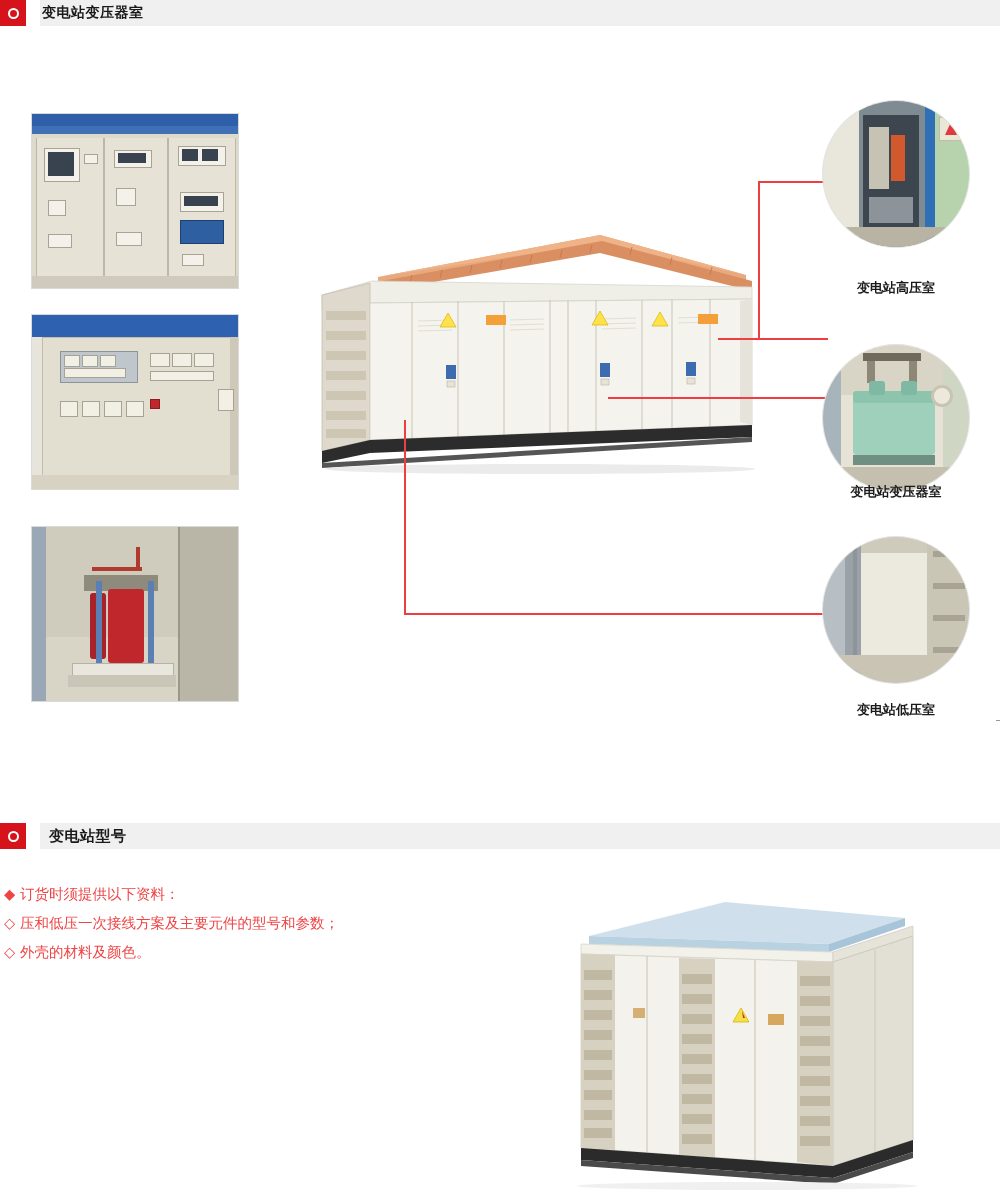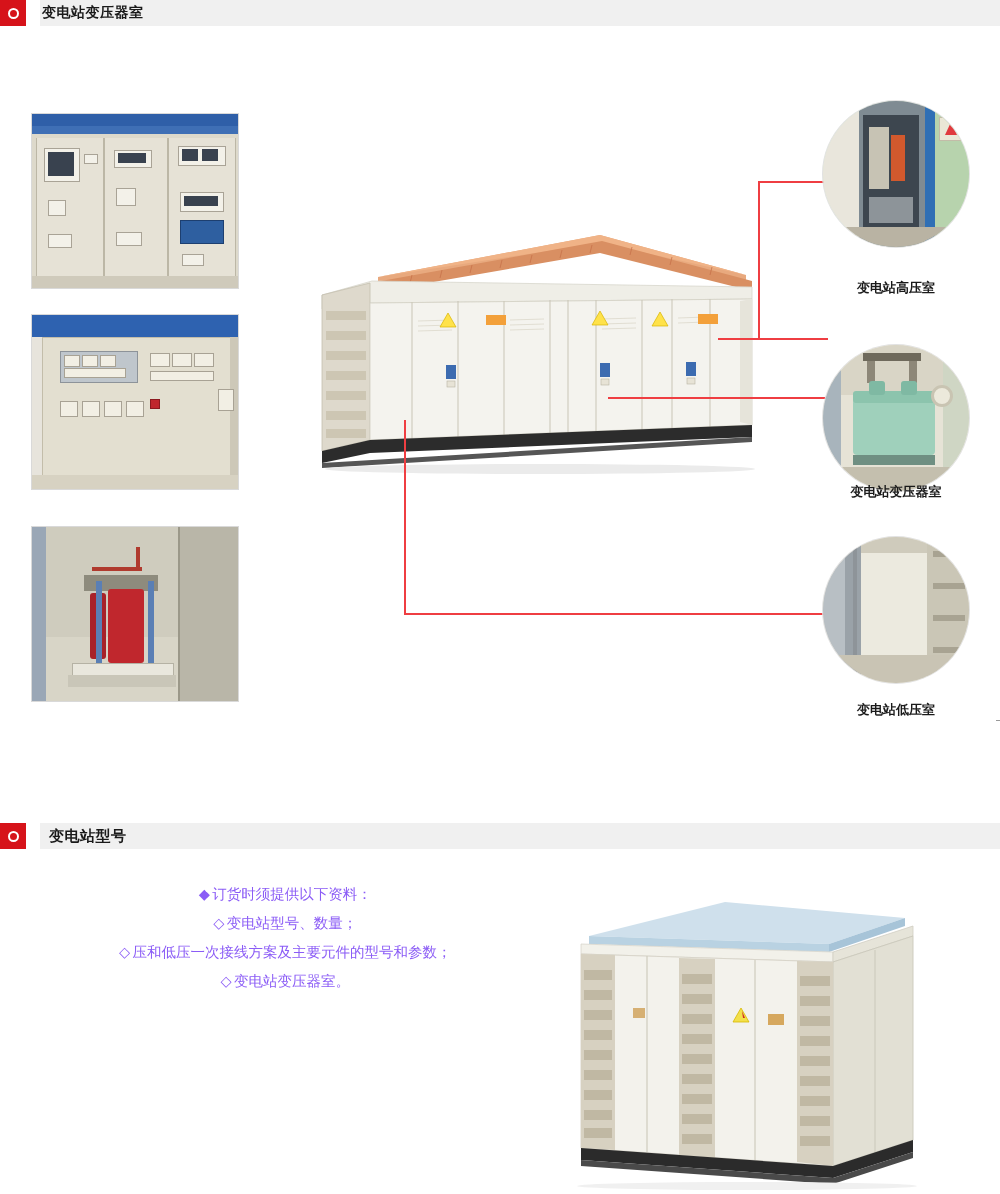--- a/index.html
+++ b/index.html
@@ -130,21 +130,21 @@
   .line { position: absolute; background: #ef3e42; }
   .line.h { height: 1.6px; }
   .line.v { width: 1.6px; }
 
   
   #substation-main { position: absolute; left: 300px; top: 225px; width: 470px; height: 250px; }
   #substation-bottom { position: absolute; left: 575px; top: 890px; width: 400px; height: 300px; }
 
   
   #order-list { position: absolute; left: 4px; top: 880px; width: 560px; }
-  #order-list .row { font-size: 14.5px; line-height: 29px; color: #8b5cf6; white-space: nowrap; text-align: center; }
+  #order-list .row { font-size: 14.5px; line-height: 29px; color: #ef4444; white-space: nowrap; }
   #order-list .row .mark { display:inline-block; width: 16px; }
 
   .edge-tick{position:absolute;right:0;top:720px;width:4px;height:1px;background:#999;}
 </style>
 </head>
 <body>
 
 <div class="section-header" id="section-structure-header">
   <div class="bullet">
     <div class="ring"></div>
@@ -368,27 +368,24 @@
   </div>
   <div class="stripe"></div>
   <div class="title">变电站型号</div>
 </div>
 
 <div id="order-list">
   <div class="row">
     <span class="mark">◆</span><span>订货时须提供以下资料：</span>
   </div>
   <div class="row">
-    <span class="mark">◇</span><span>变电站型号、数量；</span>
-  </div>
-  <div class="row">
     <span class="mark">◇</span><span>压和低压一次接线方案及主要元件的型号和参数；</span>
   </div>
   <div class="row">
-    <span class="mark">◇</span><span>变电站变压器室。</span>
+    <span class="mark">◇</span><span>外壳的材料及颜色。</span>
   </div>
 </div>
 
 <div id="substation-bottom">
   <svg width="400" height="300" viewBox="0 0 400 300" xmlns="http://www.w3.org/2000/svg">
 
     <polygon points="14,46 150,12 330,28 254,54" fill="#cfe0ec"></polygon>
     <polygon points="14,46 254,54 254,62 14,54" fill="#b9d2e2"></polygon>
     <polygon points="254,54 330,28 330,36 254,62" fill="#a7c4d8"></polygon>
 

